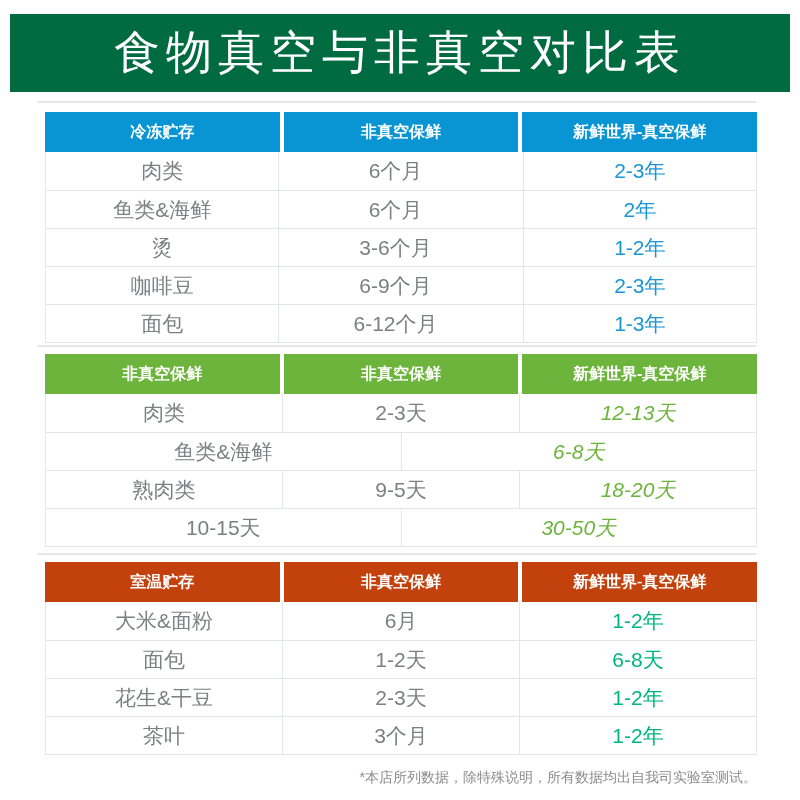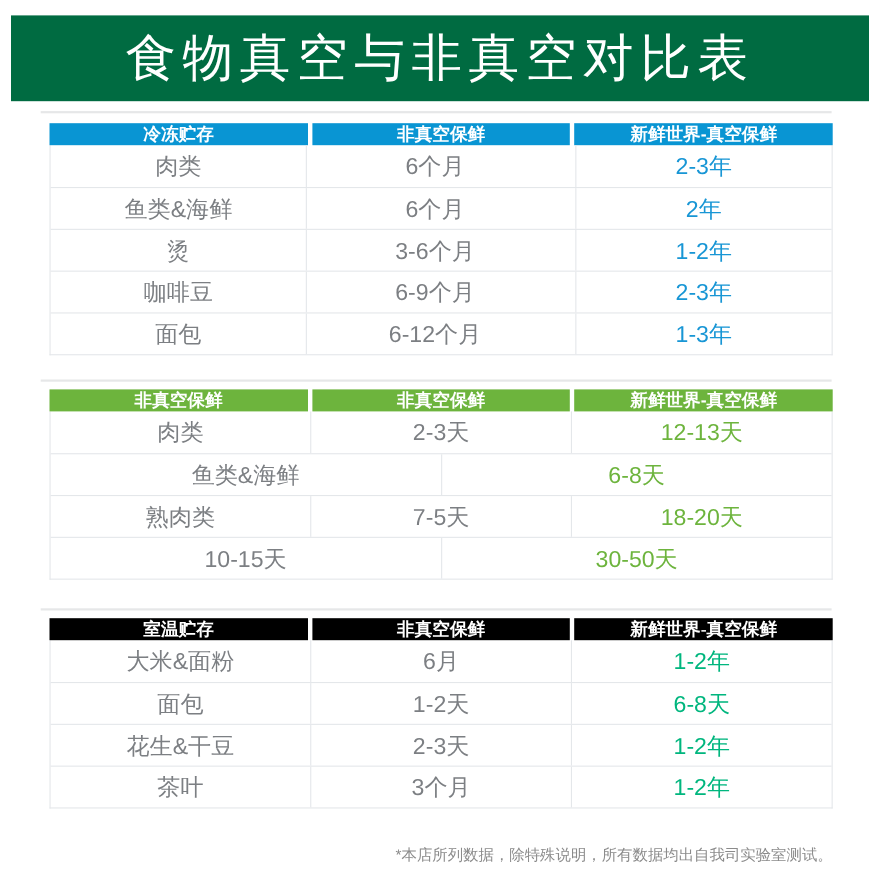--- a/index.html
+++ b/index.html
@@ -26,37 +26,37 @@
   #pl2{top:553px}
 
   
   .tbl{position:absolute;left:45px;width:712px;}
   #t0{top:112px}
   #t1{top:354px}
   #t2{top:562px}
 
   .thead{display:flex;gap:4px;}
   .hcell{
-    flex:1;height:20px;display:flex;align-items:center;justify-content:center;
+    flex:1;height:40px;display:flex;align-items:center;justify-content:center;
     color:#ffffff;font-size:16px;font-weight:bold;white-space:nowrap;
   }
   .t-blue  .hcell{background:#0995D3;}
   .t-green .hcell{background:#6DB43D;}
-  .t-teal  .hcell{background:#000000;font-family:Liberation Serif, serif;}
+  .t-teal  .hcell{background:#c2410c;font-family:Liberation Serif, serif;}
 
   .tbody{border:1px solid #E4E7EA;border-top:none;background:#ffffff;}
   .row{display:flex;height:38px;box-sizing:border-box;}
   .row + .row{border-top:1px solid #E4E7EA;}
   .cell{
     flex:1;display:flex;align-items:center;justify-content:center;
     font-size:21px;color:#7C7F83;white-space:nowrap;
   }
   .cell + .cell{border-left:1px solid #E4E7EA;}
   .t-blue  .val{color:#1896D5;margin-left:11px;}
-  .t-green .val{color:#6DB43D;}
+  .t-green .val{color:#6DB43D;font-style:italic;}
   .t-teal  .val{color:#00B67E;}
 
   
   .footer{
     position:absolute;right:43px;top:769px;
     font-size:14px;color:#8B8B8B;white-space:nowrap;
   }
 </style>
 </head>
 <body>
@@ -115,21 +115,21 @@
         <div class="cell">肉类</div>
         <div class="cell">2-3天</div>
         <div class="cell val">12-13天</div>
       </div>
       <div class="row">
         <div class="cell">鱼类&amp;海鲜</div>
         <div class="cell val">6-8天</div>
       </div>
       <div class="row">
         <div class="cell">熟肉类</div>
-        <div class="cell">7-5天</div>
+        <div class="cell">9-5天</div>
         <div class="cell val">18-20天</div>
       </div>
       <div class="row">
         <div class="cell">10-15天</div>
         <div class="cell val">30-50天</div>
       </div>
     </div>
   </section>
 
   <div class="preline" id="pl2"></div>

